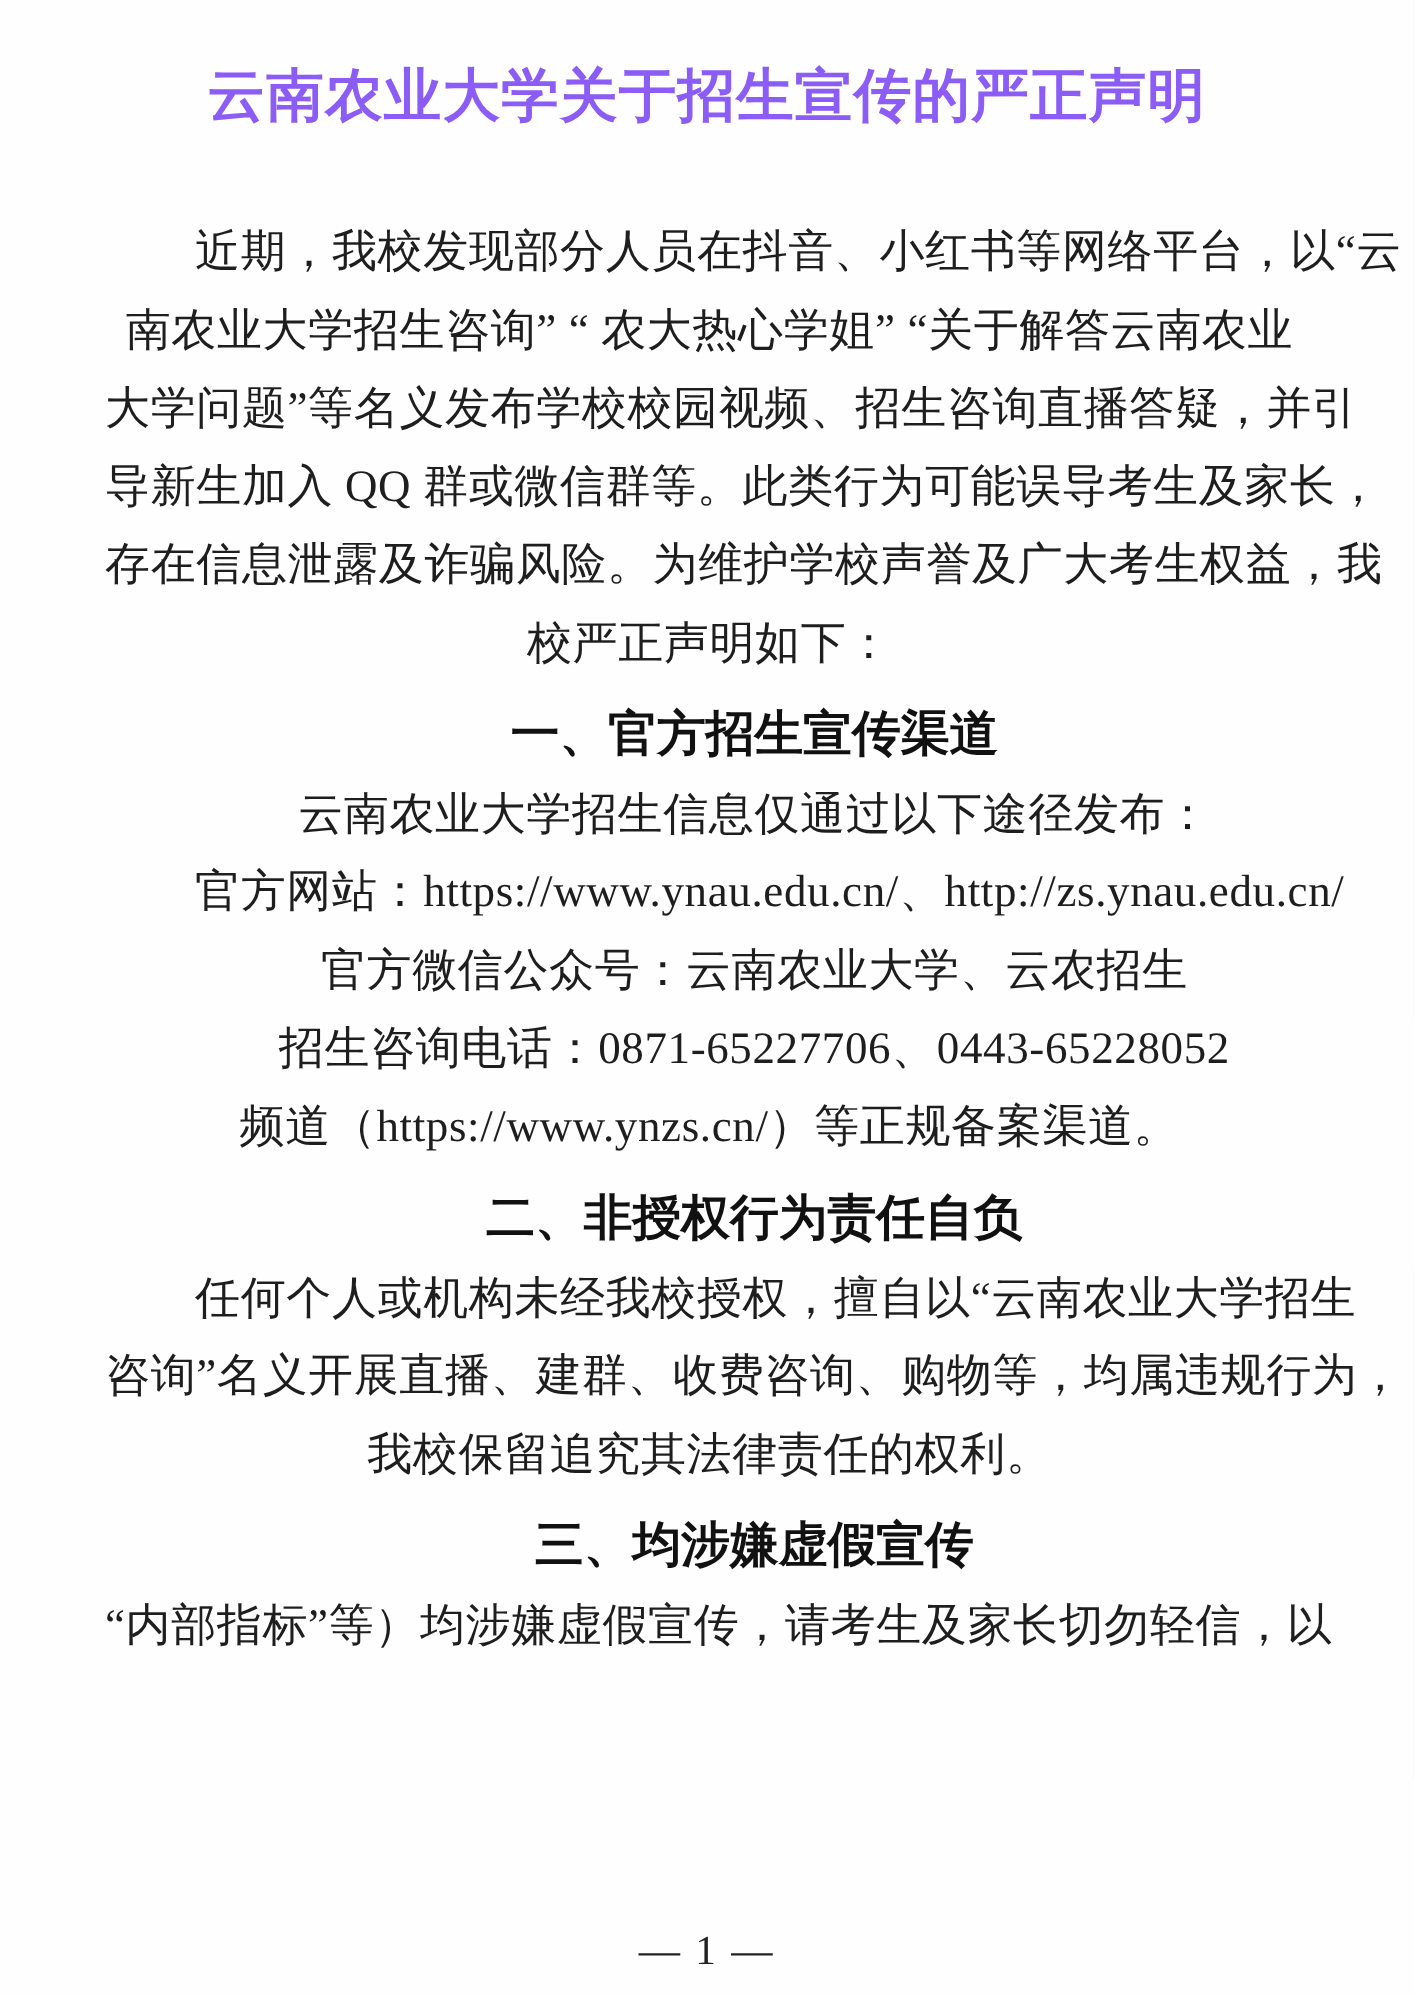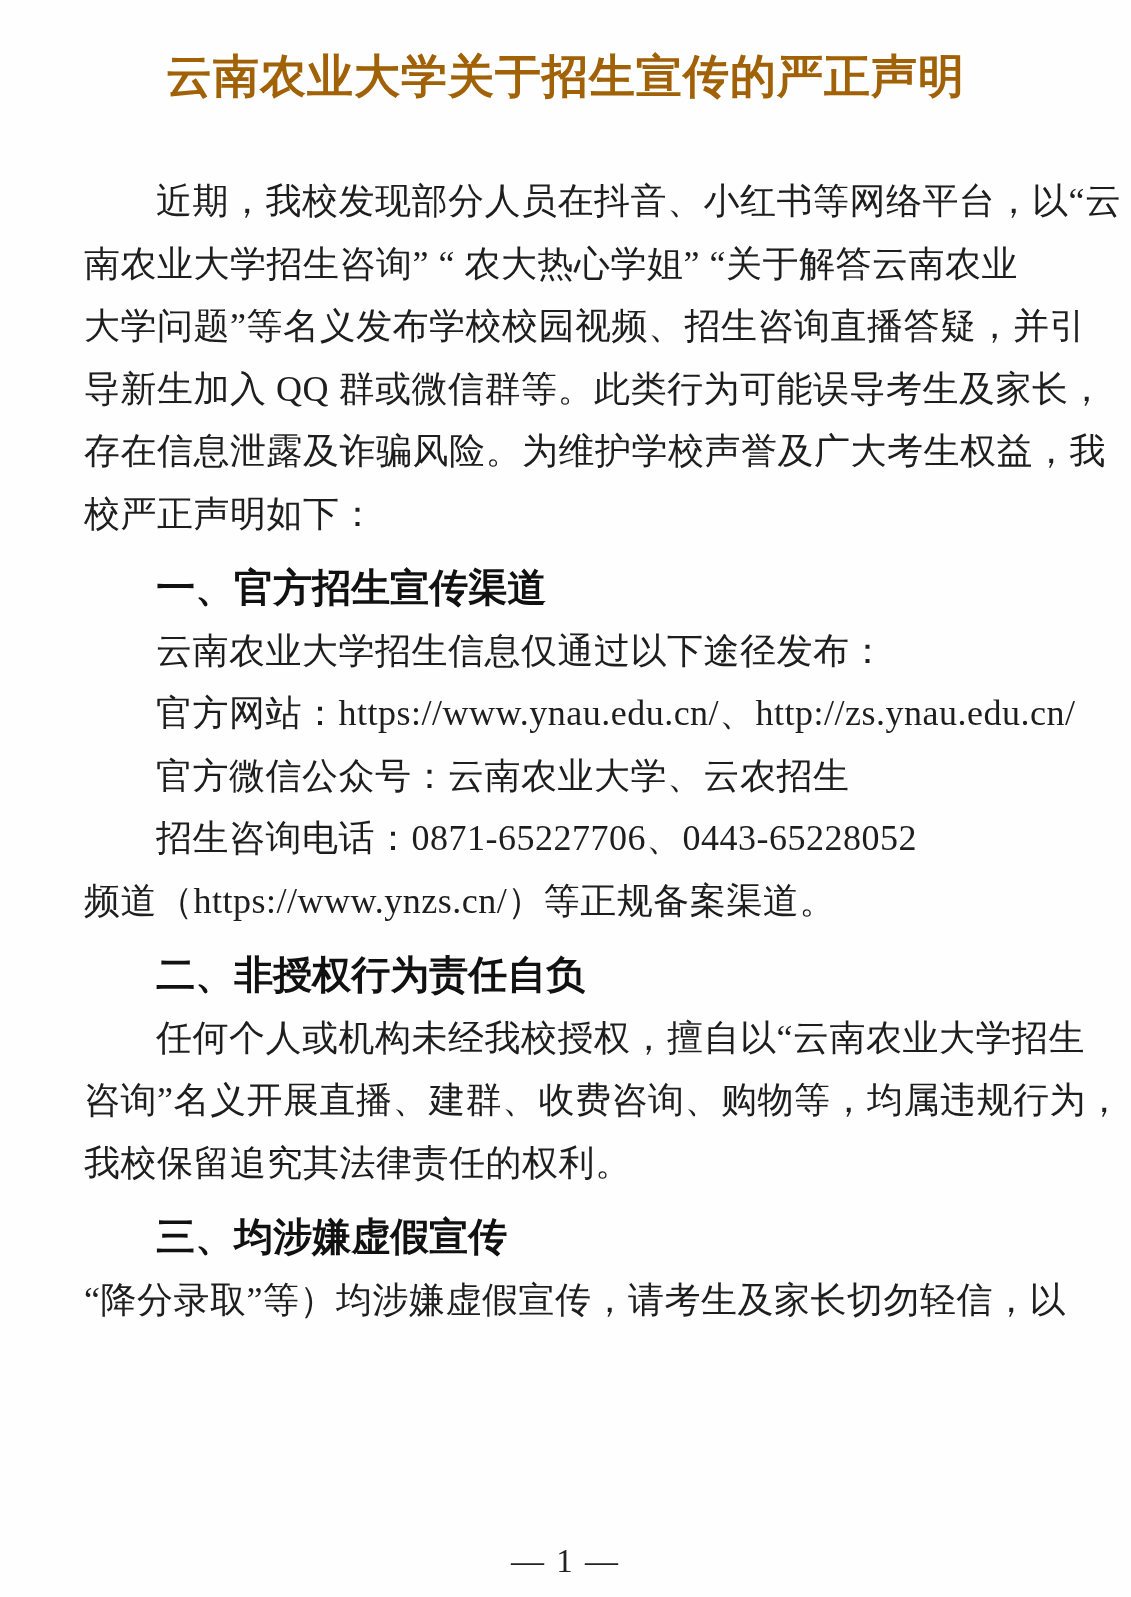--- a/index.html
+++ b/index.html
@@ -19,46 +19,48 @@
     box-sizing: border-box;
   }
   .doc-title {
     margin: 46px 60px 0 60px;
     text-align: center;
     font-family: "Liberation Sans", "DejaVu Sans", sans-serif;
     font-weight: bold;
     font-size: 46px;
     line-height: 60px;
     letter-spacing: 1px;
-    color: #a16207;
+    color: #8b5cf6;
   }
   .doc-body {
     margin: 64px 80px 0 84px;
   }
   .paragraph {
     margin: 0;
   }
   .line {
     font-size: 36px;
     line-height: 62.5px;
     white-space: nowrap;
     letter-spacing: 0.5px;
+    text-align: center;
   }
   .line.first {
     text-indent: 2em;
   }
   .heading {
     font-family: "Liberation Sans", "DejaVu Sans", sans-serif;
     font-weight: bold;
     font-size: 39px;
     line-height: 62.5px;
     margin-top: 12px;
     text-indent: 1.85em;
     white-space: nowrap;
     color: #111;
+    text-align: center;
   }
   .footer {
     position: absolute;
     left: 0;
     right: 0;
     bottom: 16px;
     text-align: center;
     font-size: 33px;
     line-height: 40px;
     color: #222;
@@ -97,18 +99,18 @@
         <div class="line">频道（https://www.ynzs.cn/）等正规备案渠道。</div>
       </div>
       <div class="heading">二、非授权行为责任自负</div>
       <div class="paragraph">
         <div class="line first">任何个人或机构未经我校授权，擅自以“云南农业大学招生</div>
         <div class="line">咨询”名义开展直播、建群、收费咨询、购物等，均属违规行为，</div>
         <div class="line">我校保留追究其法律责任的权利。</div>
       </div>
       <div class="heading">三、均涉嫌虚假宣传</div>
       <div class="paragraph">
-        <div class="line">“降分录取”等）均涉嫌虚假宣传，请考生及家长切勿轻信，以</div>
+        <div class="line">“内部指标”等）均涉嫌虚假宣传，请考生及家长切勿轻信，以</div>
       </div>
     </div>
 
   <div class="footer">— 1 —</div>
 </div>
 
 </body></html>

